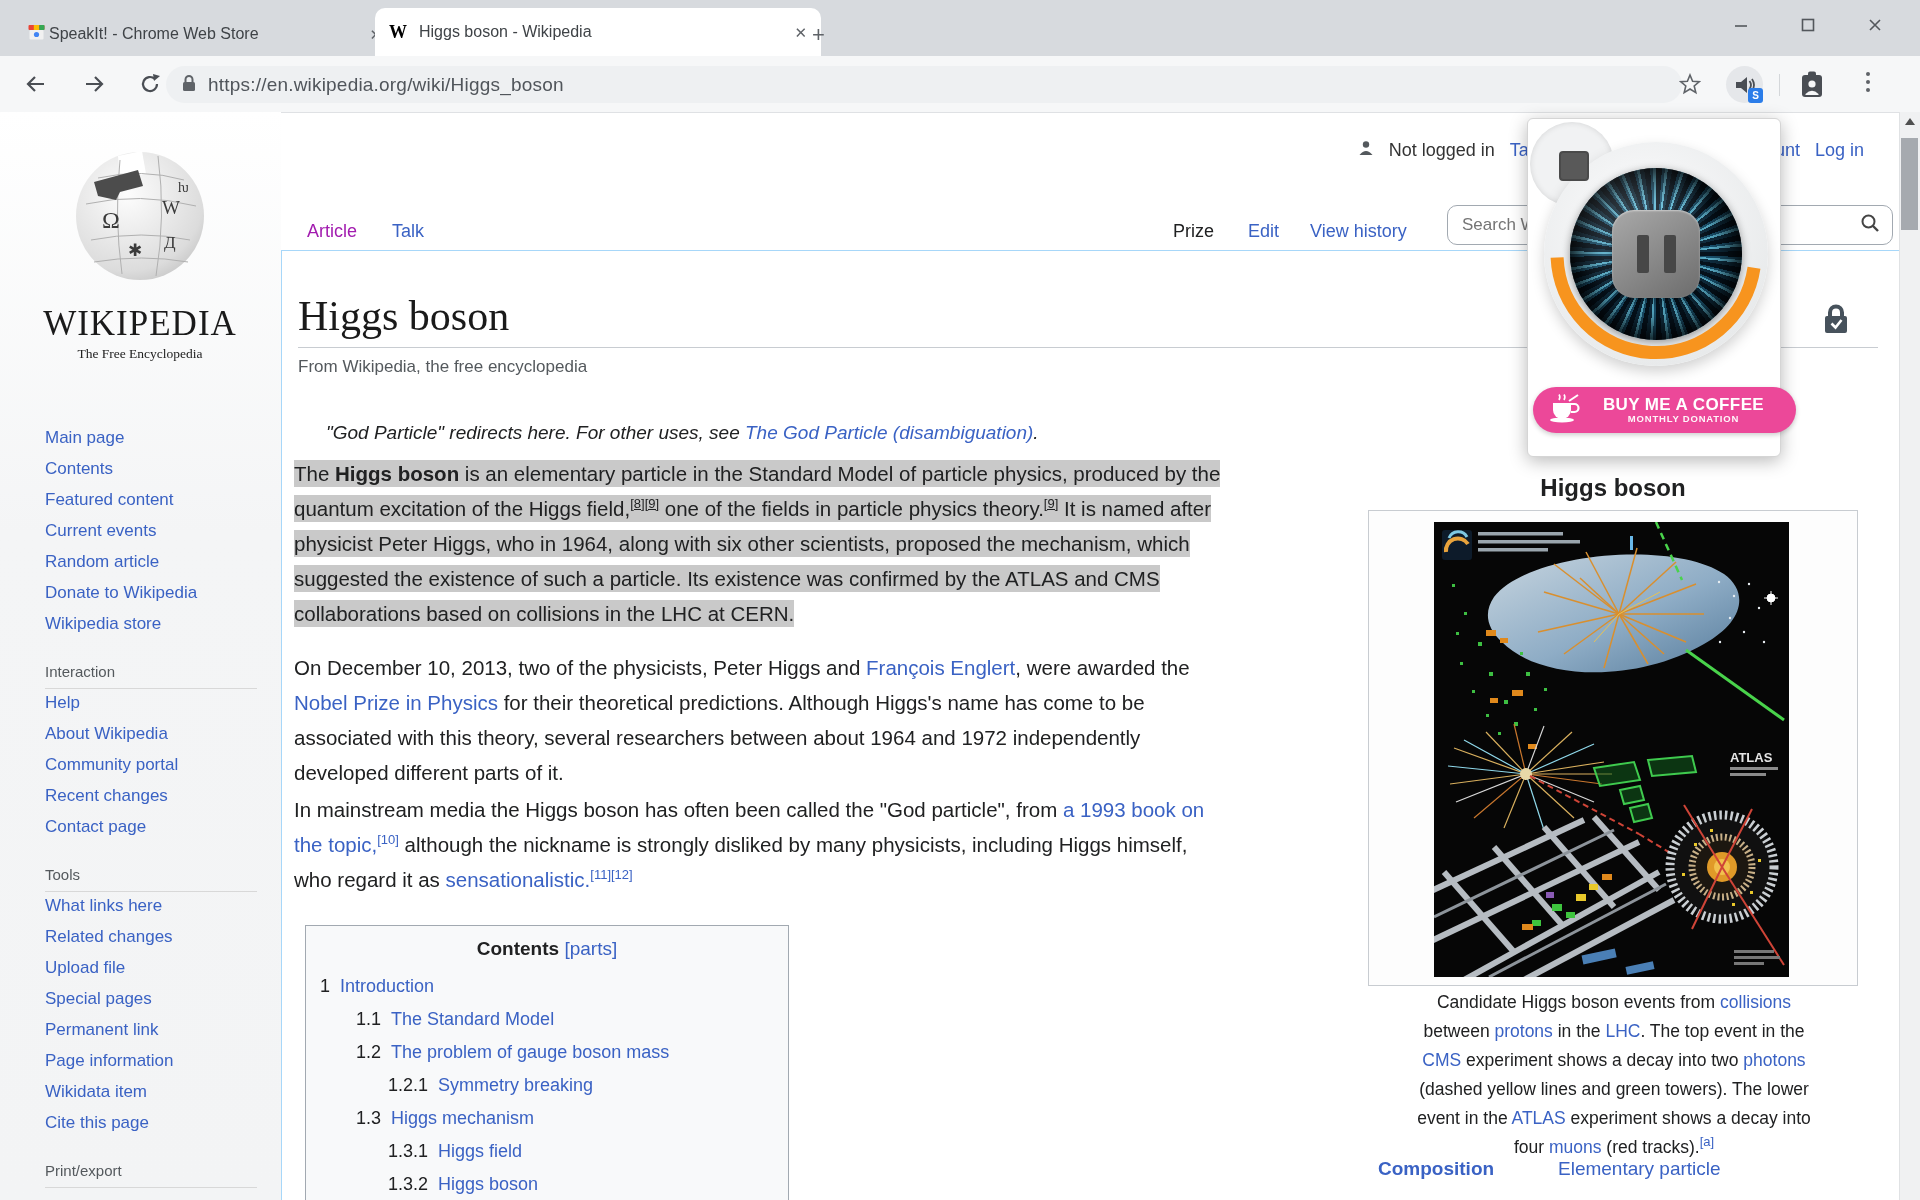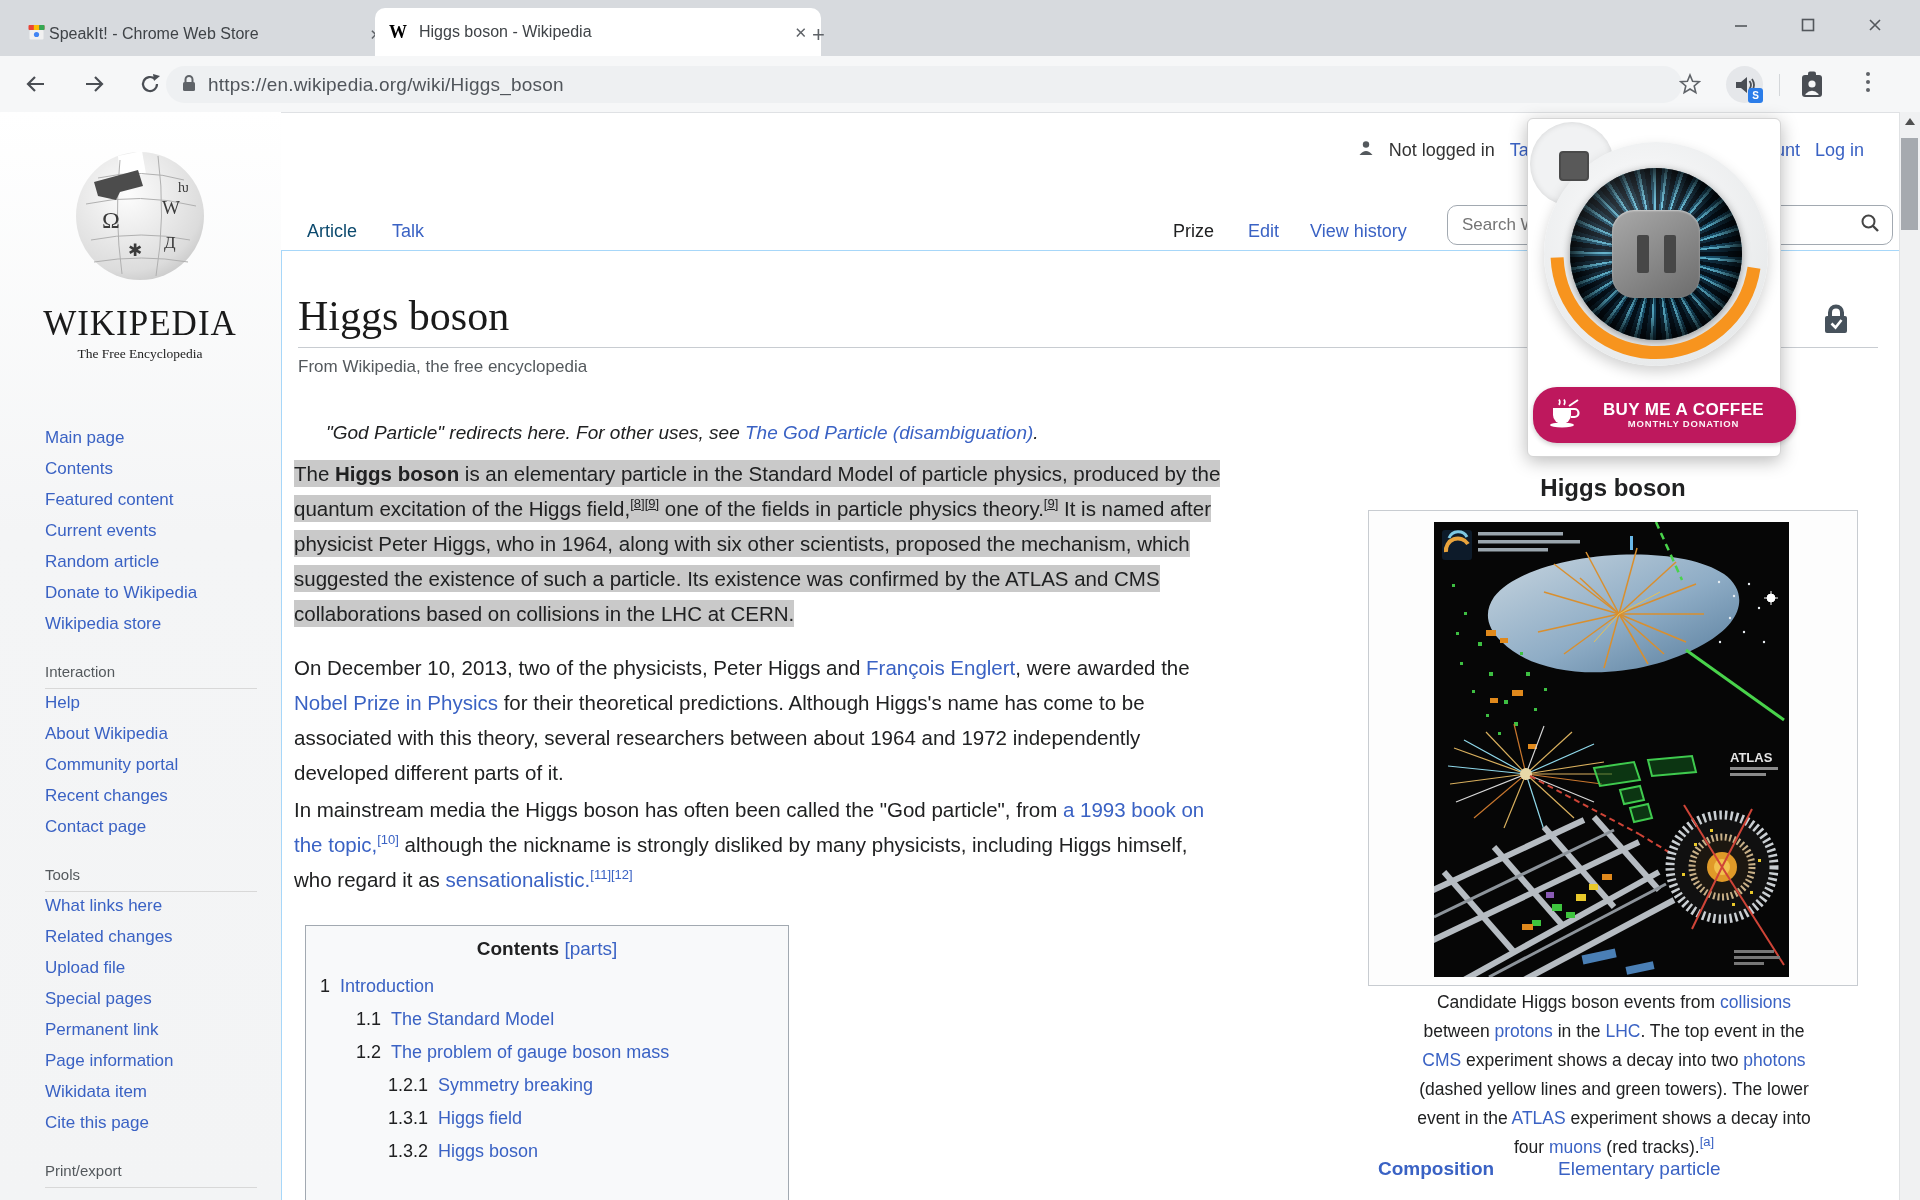--- a/index.html
+++ b/index.html
@@ -95,21 +95,21 @@
            box-shadow:inset 0 0 26px #000, 0 2px 8px rgba(0,0,0,.4);}
   #turbine::after{content:"";position:absolute;inset:0;border-radius:50%;
            background:radial-gradient(circle at 38% 32%,rgba(255,255,255,.22),transparent 48%),
                       radial-gradient(circle,transparent 38%,rgba(0,0,0,.55) 72%);}
   #progress-arc{left:1536px;top:134px;z-index:43;}
   #pause-button{left:1612px;top:210px;width:88px;height:88px;border-radius:22px;z-index:44;
                 background:linear-gradient(145deg,#a9a9a9,#6c6c6c);
                 box-shadow:0 5px 12px rgba(0,0,0,.45), inset 0 1px 2px rgba(255,255,255,.5);
                 display:flex;align-items:center;justify-content:center;gap:15px;}
   .pause-bar{width:12px;height:38px;background:#474747;border-radius:2px;}
-  #buy-button{left:1533px;top:387px;width:239px;height:56px;background:#be185d;border-radius:24px;z-index:42;
+  #buy-button{left:1533px;top:387px;width:239px;height:46px;background:#ec4899;border-radius:24px;z-index:42;
               display:flex;align-items:center;padding:0 10px 0 14px;box-shadow:0 2px 5px rgba(0,0,0,.2);}
   #buy-texts{flex:1;display:flex;flex-direction:column;align-items:center;line-height:1.15;}
   #buy-line1{color:#fff;font-size:17px;font-weight:800;letter-spacing:.4px;}
   #buy-line2{color:#fff;font-size:9.5px;font-weight:700;letter-spacing:.8px;opacity:.95;}
 </style>
 </head>
 <body>
 
 <div id="root">
 
@@ -227,21 +227,21 @@
         </svg>
     </span>
     <span style="color:#333;">Not logged in</span>
 
   <a class="pb-link wlink">Talk</a>
       <a class="pb-link wlink">Contributions</a>
       <a class="pb-link wlink">Create account</a>
       <a class="pb-link wlink">Log in</a>
     </div>
 
-  <div class="abs pagetab" style="left:307px;color:#0c4a6e;">Article</div>
+  <div class="abs pagetab" style="left:307px;color:#a21caf;">Article</div>
   <div class="abs pagetab wlink" style="left:392px;">Talk</div>
   <div class="abs pagetab" style="left:1173px;color:#202122;">Prize</div>
   <div class="abs pagetab wlink" style="left:1248px;">Edit</div>
   <div class="abs pagetab wlink" style="left:1310px;">View history</div>
 
   <div class="abs" id="search-box">
     <input id="search-input" placeholder="Search Wikipedia" style="">
     <span>
       <svg width="20" height="20">
           <circle cx="8.5" cy="8.5" r="6" fill="none" stroke="#444" stroke-width="2"></circle>
@@ -332,20 +332,24 @@
           <a class="wlink">The Standard Model</a>
         </div>
         <div class="toc-item lv2">
           <span class="toc-num">1.2</span>
           <a class="wlink">The problem of gauge boson mass</a>
         </div>
         <div class="toc-item lv3">
           <span class="toc-num">1.2.1</span>
           <a class="wlink">Symmetry breaking</a>
         </div>
+        <div class="toc-item lv2">
+          <span class="toc-num">1.3</span>
+          <a class="wlink">Higgs mechanism</a>
+        </div>
         <div class="toc-item lv3">
           <span class="toc-num">1.3.1</span>
           <a class="wlink">Higgs field</a>
         </div>
         <div class="toc-item lv3">
           <span class="toc-num">1.3.2</span>
           <a class="wlink">Higgs boson</a>
         </div>
       </div>
   </div>

